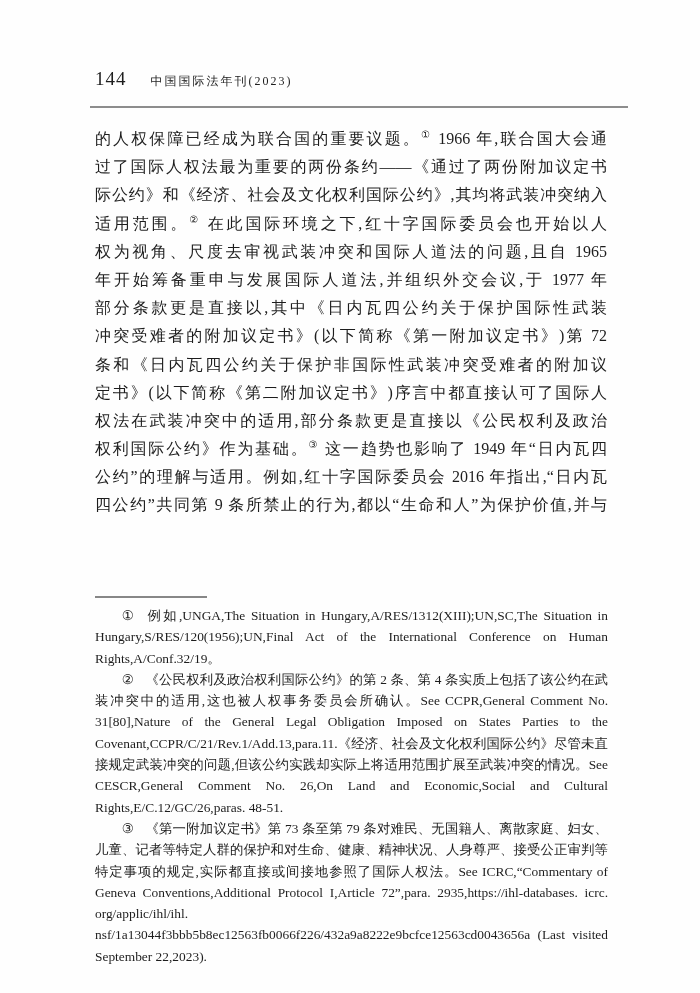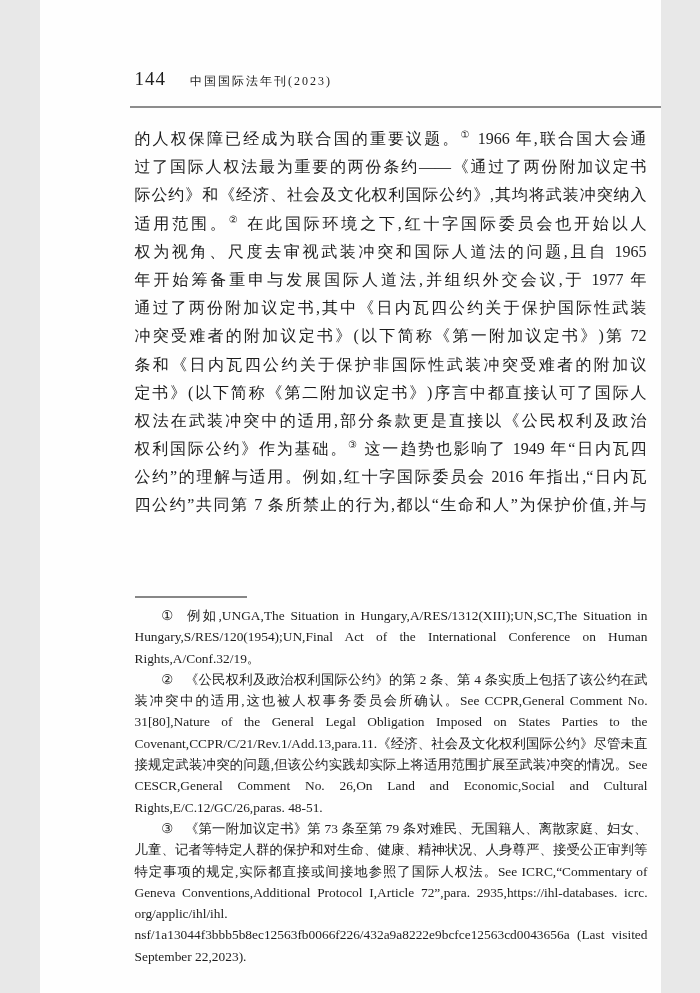--- a/index.html
+++ b/index.html
@@ -1,18 +1,18 @@
 <!DOCTYPE html>
 <html><head>
 <meta charset="utf-8">
 <style>
   html,body{margin:0;padding:0;background:#e8e8e8;}
   .page{
     position:relative;
-    width:621px;height:993px;
+    width:700px;height:993px;
     margin:0 auto;
     background:#fefefe;
     color:#1d1d1d;
     font-family:"Liberation Serif","DejaVu Serif",serif;
     overflow:hidden;
   }
   .header{
     position:absolute;top:68px;left:95px;right:72px;
     display:flex;align-items:baseline;
   }
@@ -68,31 +68,31 @@
 
   <div class="header-rule"></div>
 
   <div class="body-block">
       <div class="body-line">的人权保障已经成为联合国的重要议题。<sup class="fn-ref">①</sup> 1966 年,联合国大会通</div>
       <div class="body-line">过了国际人权法最为重要的两份条约——《通过了两份附加议定书</div>
       <div class="body-line">际公约》和《经济、社会及文化权利国际公约》,其均将武装冲突纳入</div>
       <div class="body-line">适用范围。<sup class="fn-ref">②</sup> 在此国际环境之下,红十字国际委员会也开始以人</div>
       <div class="body-line">权为视角、尺度去审视武装冲突和国际人道法的问题,且自 1965</div>
       <div class="body-line">年开始筹备重申与发展国际人道法,并组织外交会议,于 1977 年</div>
-      <div class="body-line">通过了两份附加议定书,其中《日内瓦四公约关于保护国际性武装</div>
+      <div class="body-line">部分条款更是直接以,其中《日内瓦四公约关于保护国际性武装</div>
       <div class="body-line">冲突受难者的附加议定书》(以下简称《第一附加议定书》)第 72</div>
       <div class="body-line">条和《日内瓦四公约关于保护非国际性武装冲突受难者的附加议</div>
       <div class="body-line">定书》(以下简称《第二附加议定书》)序言中都直接认可了国际人</div>
       <div class="body-line">权法在武装冲突中的适用,部分条款更是直接以《公民权利及政治</div>
       <div class="body-line">权利国际公约》作为基础。<sup class="fn-ref">③</sup> 这一趋势也影响了 1949 年“日内瓦四</div>
       <div class="body-line">公约”的理解与适用。例如,红十字国际委员会 2016 年指出,“日内瓦</div>
-      <div class="body-line">四公约”共同第 7 条所禁止的行为,都以“生命和人”为保护价值,并与</div>
+      <div class="body-line">四公约”共同第 9 条所禁止的行为,都以“生命和人”为保护价值,并与</div>
     </div>
 
   <div class="fn-sep"></div>
 
   <div class="footnotes">
-      <p class="footnote"><span class="fn-marker">①</span><span class="">例如,UNGA,</span><span class="it">The Situation in Hungary</span><span class="">,A/RES/1312(XIII);UN,SC,</span><span class="it">The Situation in Hungary</span><span class="">,S/RES/120(1954);UN,</span><span class="it">Final Act of the International Conference on Human Rights</span><span class="">,A/Conf.32/19。</span></p>
+      <p class="footnote"><span class="fn-marker">①</span><span class="">例如,UNGA,</span><span class="it">The Situation in Hungary</span><span class="">,A/RES/1312(XIII);UN,SC,</span><span class="it">The Situation in Hungary</span><span class="">,S/RES/120(1956);UN,</span><span class="it">Final Act of the International Conference on Human Rights</span><span class="">,A/Conf.32/19。</span></p>
       <p class="footnote"><span class="fn-marker">②</span><span class="">《公民权利及政治权利国际公约》的第 2 条、第 4 条实质上包括了该公约在武装冲突中的适用,这也被人权事务委员会所确认。See CCPR,</span><span class="it">General Comment No. 31[80]</span><span class="">,</span><span class="it">Nature of the General Legal Obligation Imposed on States Parties to the Covenant</span><span class="">,CCPR/C/21/Rev.1/Add.13,para.11.《经济、社会及文化权利国际公约》尽管未直接规定武装冲突的问题,但该公约实践却实际上将适用范围扩展至武装冲突的情况。See CESCR,</span><span class="it">General Comment No. 26</span><span class="">,</span><span class="it">On Land and Economic,Social and Cultural Rights</span><span class="">,E/C.12/GC/26,paras. 48-51.</span></p>
       <p class="footnote"><span class="fn-marker">③</span><span class="">《第一附加议定书》第 73 条至第 79 条对难民、无国籍人、离散家庭、妇女、儿童、记者等特定人群的保护和对生命、健康、精神状况、人身尊严、接受公正审判等特定事项的规定,实际都直接或间接地参照了国际人权法。See ICRC,“Commentary of Geneva Conventions,Additional Protocol I,Article 72”,para. 2935,https://ihl-databases. icrc. org/applic/ihl/ihl. nsf/1a13044f3bbb5b8ec12563fb0066f226/432a9a8222e9bcfce12563cd0043656a (Last visited September 22,2023).</span></p>
     </div>
 
 </div>
 
 </body></html>

